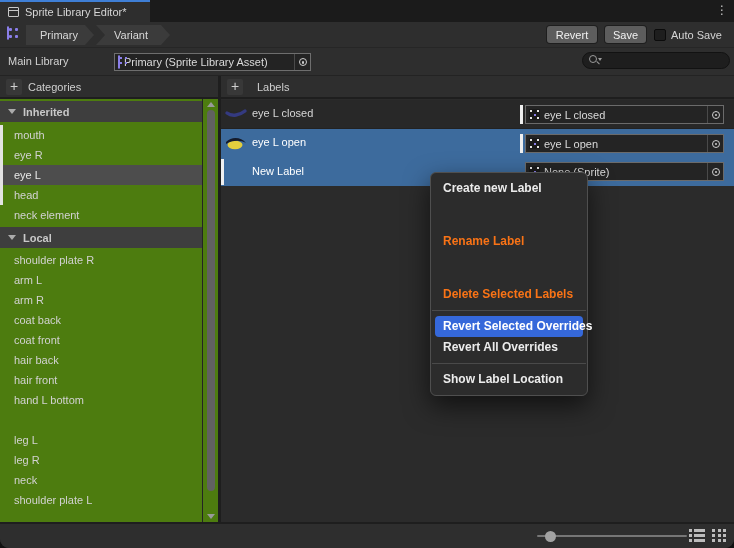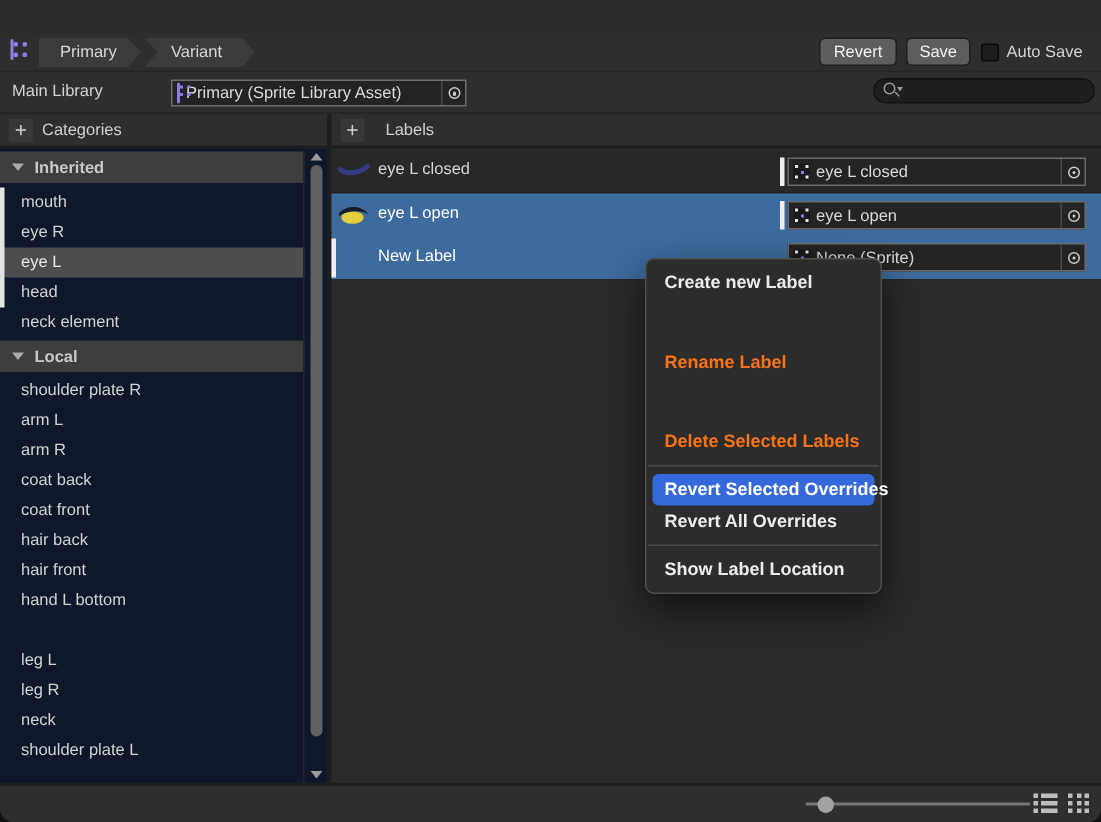--- a/index.html
+++ b/index.html
@@ -67,21 +67,21 @@
   .mag:before { content:""; position:absolute; left:0; top:0; width:6px; height:6px; border:1.3px solid #9A9A9A; border-radius:50%; }
   .mag:after { content:""; position:absolute; left:6.5px; top:6.5px; width:3.5px; height:1.4px; background:#9A9A9A; transform:rotate(45deg); }
   .mag .dd { position:absolute; right:0; top:3px; border-left:2.6px solid transparent; border-right:2.6px solid transparent; border-top:3px solid #9A9A9A; }
   
   .panelheads { position:absolute; left:0; top:76px; width:734px; height:23px; background:#2E2E2E; border-bottom:2px solid #1E1E1E; }
   .plus { position:absolute; top:3px; width:16px; height:16px; background:#383838; border-radius:2px; color:#D0D0D0;
     font-size:14px; line-height:15px; text-align:center; cursor:pointer; }
   .phead-title { position:absolute; top:5px; color:#CFCFCF; }
   .vdivider { position:absolute; left:218px; top:76px; width:3px; height:446px; background:#1E1E1E; }
   
-  .leftpanel { position:absolute; left:0; top:99px; width:218px; height:423px; background:#0f172a; }
+  .leftpanel { position:absolute; left:0; top:99px; width:218px; height:423px; background:#4d7c0f; }
   .cat-header { position:absolute; left:0; width:203px; height:21px; background:#3E3E3E; display:flex; align-items:center; cursor:pointer; }
   .cat-header .tri { width:0; height:0; border-left:4px solid transparent; border-right:4px solid transparent;
     border-top:5px solid #ABABAB; margin:0 7px 0 8px; }
   .cat-header .cat-name { font-weight:bold; color:#C9C9C9; }
   .cat-item { position:absolute; left:0; width:203px; height:20px; line-height:20px; padding-left:14px; color:#D2D2D2; cursor:pointer; white-space:nowrap; }
   .cat-item.selected { background:#4D4D4D; color:#E8E8E8; }
   .override-bar-left { position:absolute; left:0; top:125px; width:2.5px; height:81px; background:#E3E3E3; }
   
   .scrollbar { position:absolute; left:202px; top:0; width:16px; height:423px; border-left:1px solid #242424; }
   .sb-thumb { position:absolute; left:3.5px; top:11px; width:8px; height:381px; background:#616161; border-radius:4px; cursor:grab; }
@@ -124,20 +124,27 @@
   .list-glyph i { position:absolute; left:0; width:3px; height:2.5px; background:#BDBDBD; }
   .list-glyph b { position:absolute; left:5px; width:11px; height:2.5px; background:#BDBDBD; }
   .grid-glyph { left:712px; }
   .grid-glyph i { position:absolute; width:3.4px; height:3.4px; background:#BDBDBD; }
 </style>
 </head>
 <body>
 
 <div id="window">
 
+  <div class="tabbar">
+    <div class="tab-active">
+      <span class="box-icon"></span>
+      <span class="tab-title">Sprite Library Editor*</span>
+    </div>
+    <div class="kebab">⋮</div>
+  </div>
 
   <div class="toolbar">
     <div class="crumb-icon"><span class="lib-icon"></span></div>
   </div>
   <div class="crumb-seg seg1">
     <span>Primary</span>
   </div>
   <div class="crumb-seg seg2">
     <span>Variant</span>
   </div>

